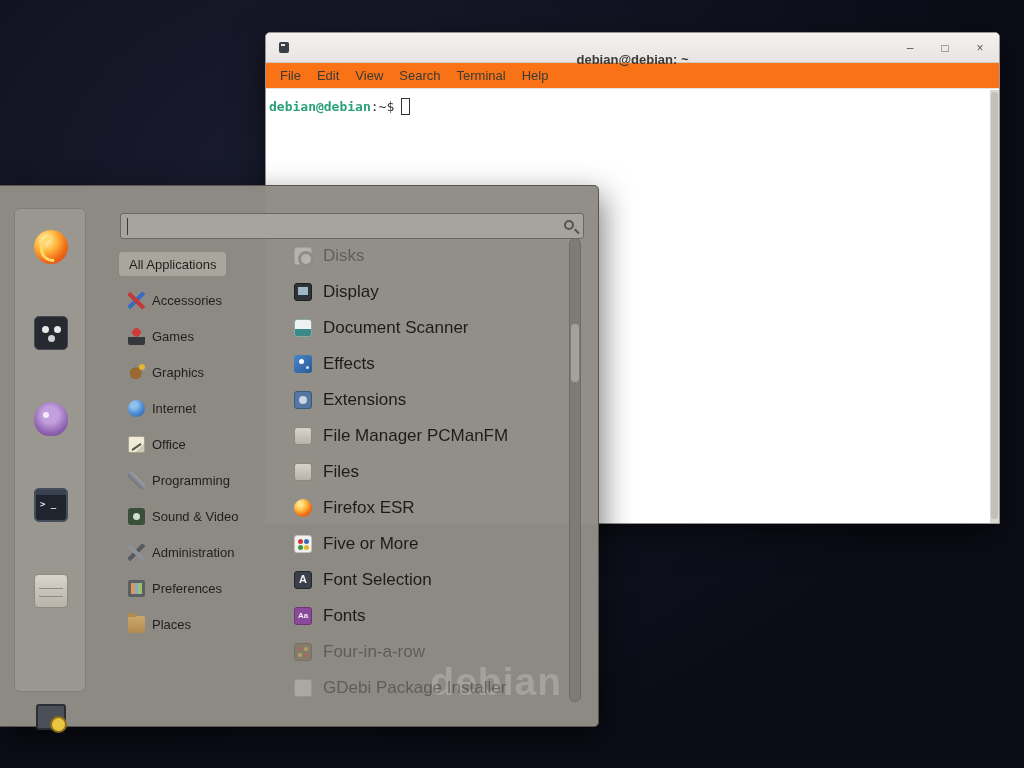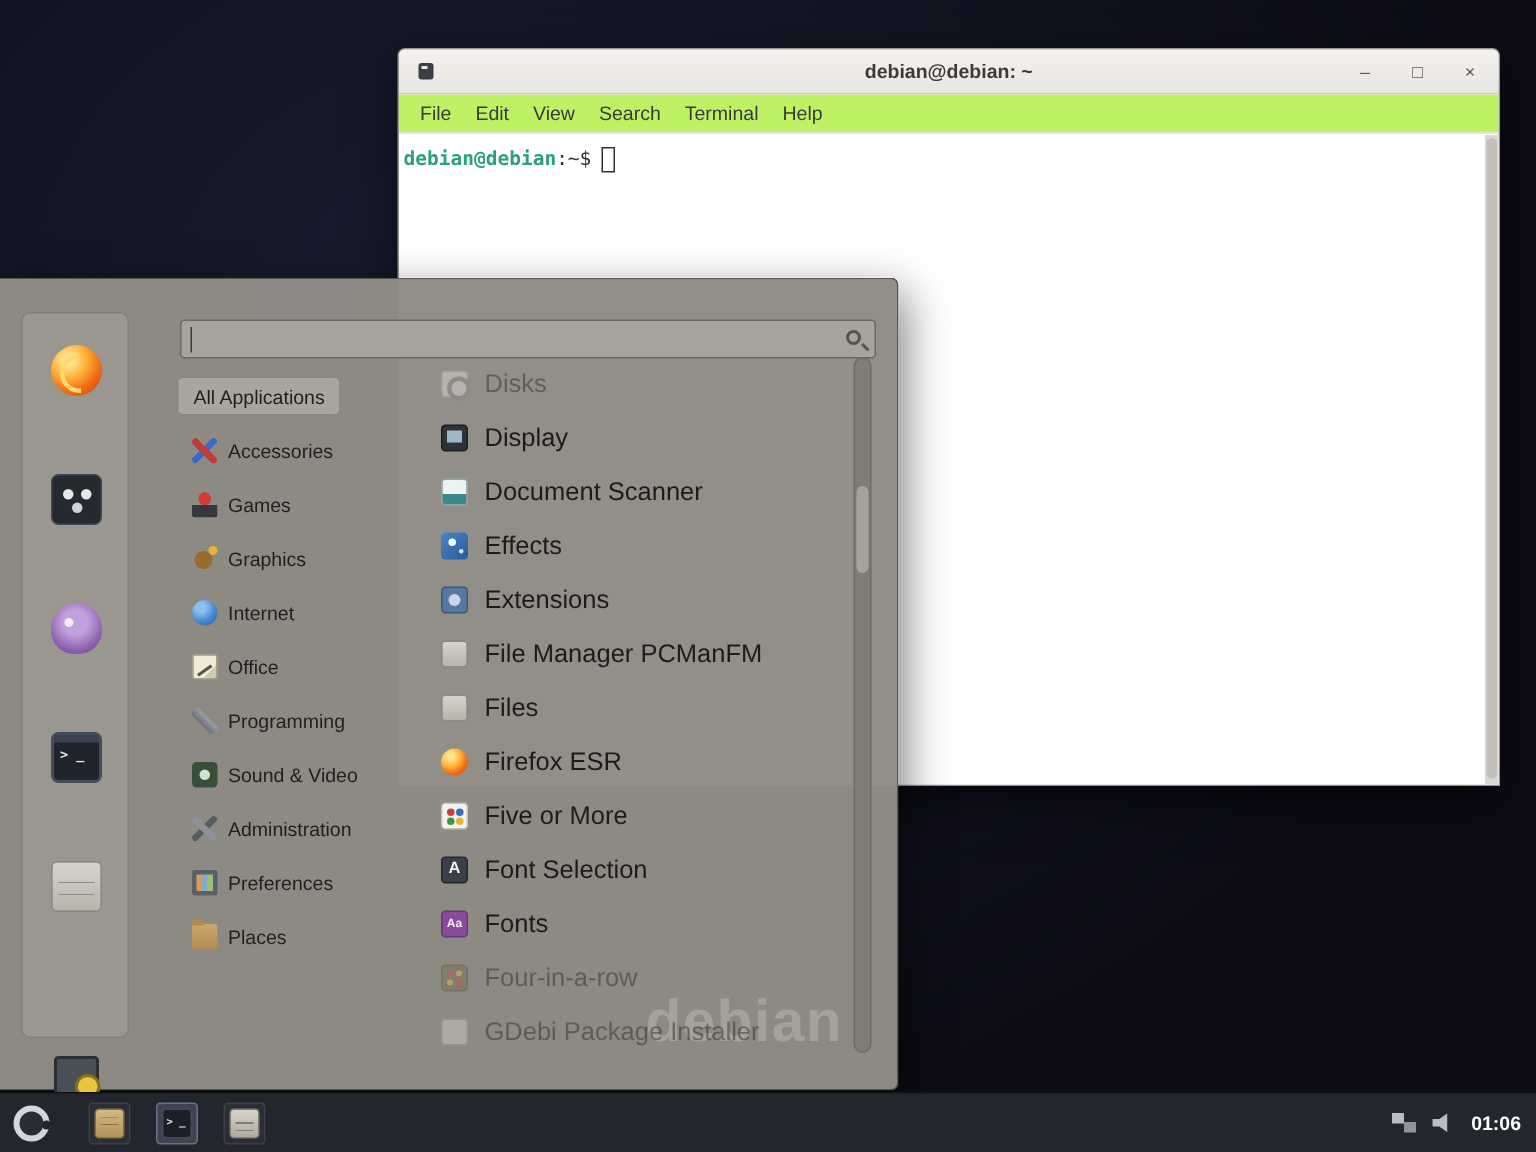--- a/index.html
+++ b/index.html
@@ -8,25 +8,25 @@
     background:radial-gradient(ellipse at 30% 25%, #1a1c30 0%, #0b0c16 70%); }
 
   
   .terminal-window { position:absolute; left:265px; top:32px; width:735px; height:492px;
     background:#fff; border:1px solid #98948e; border-radius:5px 5px 0 0;
     box-shadow:0 10px 34px rgba(0,0,0,.55); z-index:1; }
   .t-titlebar { position:relative; height:30px; background:linear-gradient(#f4f2f0,#e7e4e1);
     border-bottom:1px solid #cfccc7; border-radius:4px 4px 0 0; }
   .t-appicon { position:absolute; left:13px; top:9px; width:10px; height:11px; background:#3a3d45; border-radius:2px; }
   .t-appicon::after { content:""; position:absolute; left:2px; top:2px; width:4px; height:2px; background:#e8e8e8; }
-  .t-title { position:absolute; left:0; right:0; top:0; line-height:30px; text-align:center;
+  .t-title { position:absolute; left:0; right:0; top:12px; line-height:30px; text-align:center;
     font-weight:bold; font-size:13px; color:#3b3a36; }
   .t-winbtns { position:absolute; right:12px; top:0; height:30px; display:flex; align-items:center; gap:21px; }
   .t-winbtns span { width:14px; text-align:center; font-size:12px; color:#5c5b57; cursor:default; }
-  .t-menubar { height:26px; background:#bef264; border-bottom:1px solid #e6e3df; display:flex; align-items:center; padding-left:6px; }
+  .t-menubar { height:26px; background:#f97316; border-bottom:1px solid #e6e3df; display:flex; align-items:center; padding-left:6px; }
   .t-menubar span { padding:0 8px; font-size:13px; color:#3a3a38; }
   .t-body { position:absolute; left:0; right:0; top:57px; bottom:0; background:#fff;
     font-family:"DejaVu Sans Mono",monospace; font-size:13px; }
   .t-scroll { position:absolute; right:0; top:0; bottom:0; width:9px; background:#d9d7d3; }
   .t-scroll-thumb { position:absolute; left:1px; right:1px; top:2px; bottom:4px; background:#c3c0bb; border-radius:4px; }
   .prompt { display:flex; align-items:center; padding:8px 0 0 3px; }
   .p-user { color:#2aa17a; font-weight:bold; }
   .p-path { color:#2e3436; }
   .t-cursor { width:9px; height:17px; border:1px solid #2e3436; margin-left:7px; }
 
@@ -325,33 +325,14 @@
       </div>
     </div>
 
     <div class="apps-scroll">
       <div class="apps-thumb"></div>
     </div>
 
     <div class="watermark">debian</div>
   </div>
 
-  <div class="taskbar">
-    <div class="tb-menu-btn">
-      <span class="tb-logo"></span>
-    </div>
-    <div class="tb-app">
-      <span class="tbi tbi-folder"></span>
-    </div>
-    <div class="tb-app active">
-      <span class="tbi tbi-terminal"></span>
-    </div>
-    <div class="tb-app">
-      <span class="tbi tbi-files"></span>
-    </div>
-    <div class="tb-right">
-      <span class="net-icon"></span>
-      <span class="vol-icon"></span>
-      <span class="clock">01:06</span>
-    </div>
-  </div>
 
 </div>
 
 </body></html>

